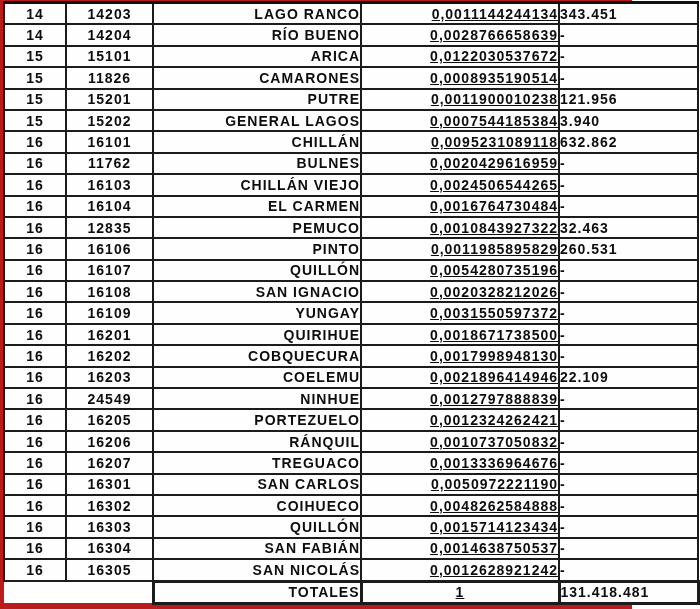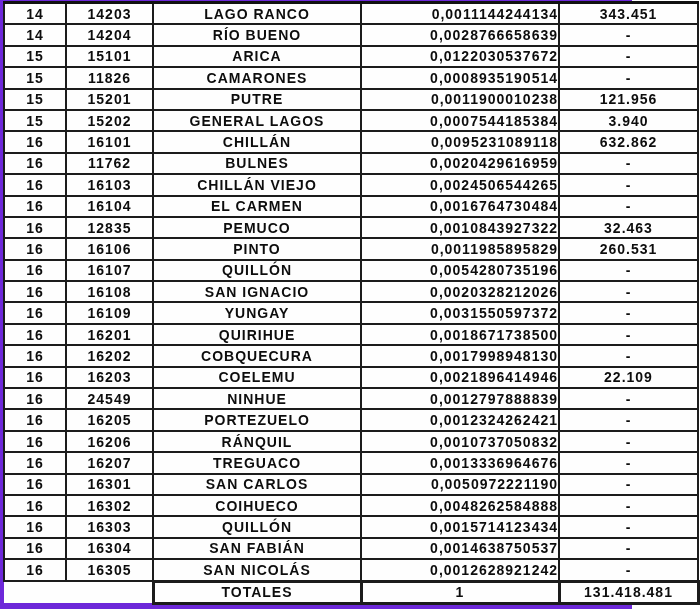--- a/index.html
+++ b/index.html
@@ -8,21 +8,21 @@
     width: 700px;
     height: 609px;
     background: #ffffff;
     overflow: hidden;
     font-family: "Liberation Sans", sans-serif;
   }
   .page {
     position: relative;
     width: 632px;
     height: 609px;
-    background: #6d28d9;
+    background: #b91c1c;
   }
   table.alloc {
     position: absolute;
     left: 3px;
     top: 1px;
     width: 694px;
     border-collapse: collapse;
     table-layout: fixed;
   }
   table.alloc td {
@@ -34,23 +34,23 @@
     letter-spacing: 1px;
     color: #0d0d0d;
     white-space: nowrap;
     overflow: hidden;
     vertical-align: middle;
     background: #fefefe;
   }
   table.alloc tbody tr:first-child td { border-top: 3px solid #111; }
   td.c-region { text-align: center; }
   td.c-code   { text-align: center; padding-right: 5px; }
-  td.c-name   { text-align: center;  padding-left: 5px; }
-  td.c-coef   { text-align: right; padding-right: 10px; letter-spacing: 1.4px; }
-  td.c-amount { text-align: center; padding-right: 6px; }
+  td.c-name   { text-align: right;  padding-left: 5px; }
+  td.c-coef   { text-align: right; padding-right: 10px; letter-spacing: 1.4px; text-decoration: underline; }
+  td.c-amount { text-align: left; padding-right: 6px; }
   tfoot td { border-width: 3px !important; font-size: 14.5px; }
   tfoot td.ghost {
     border: none !important;
     background: #fefefe;
   }
   tfoot td.t-coef { text-align: center; padding-right: 0; }
 </style>
 </head>
 <body>
 

